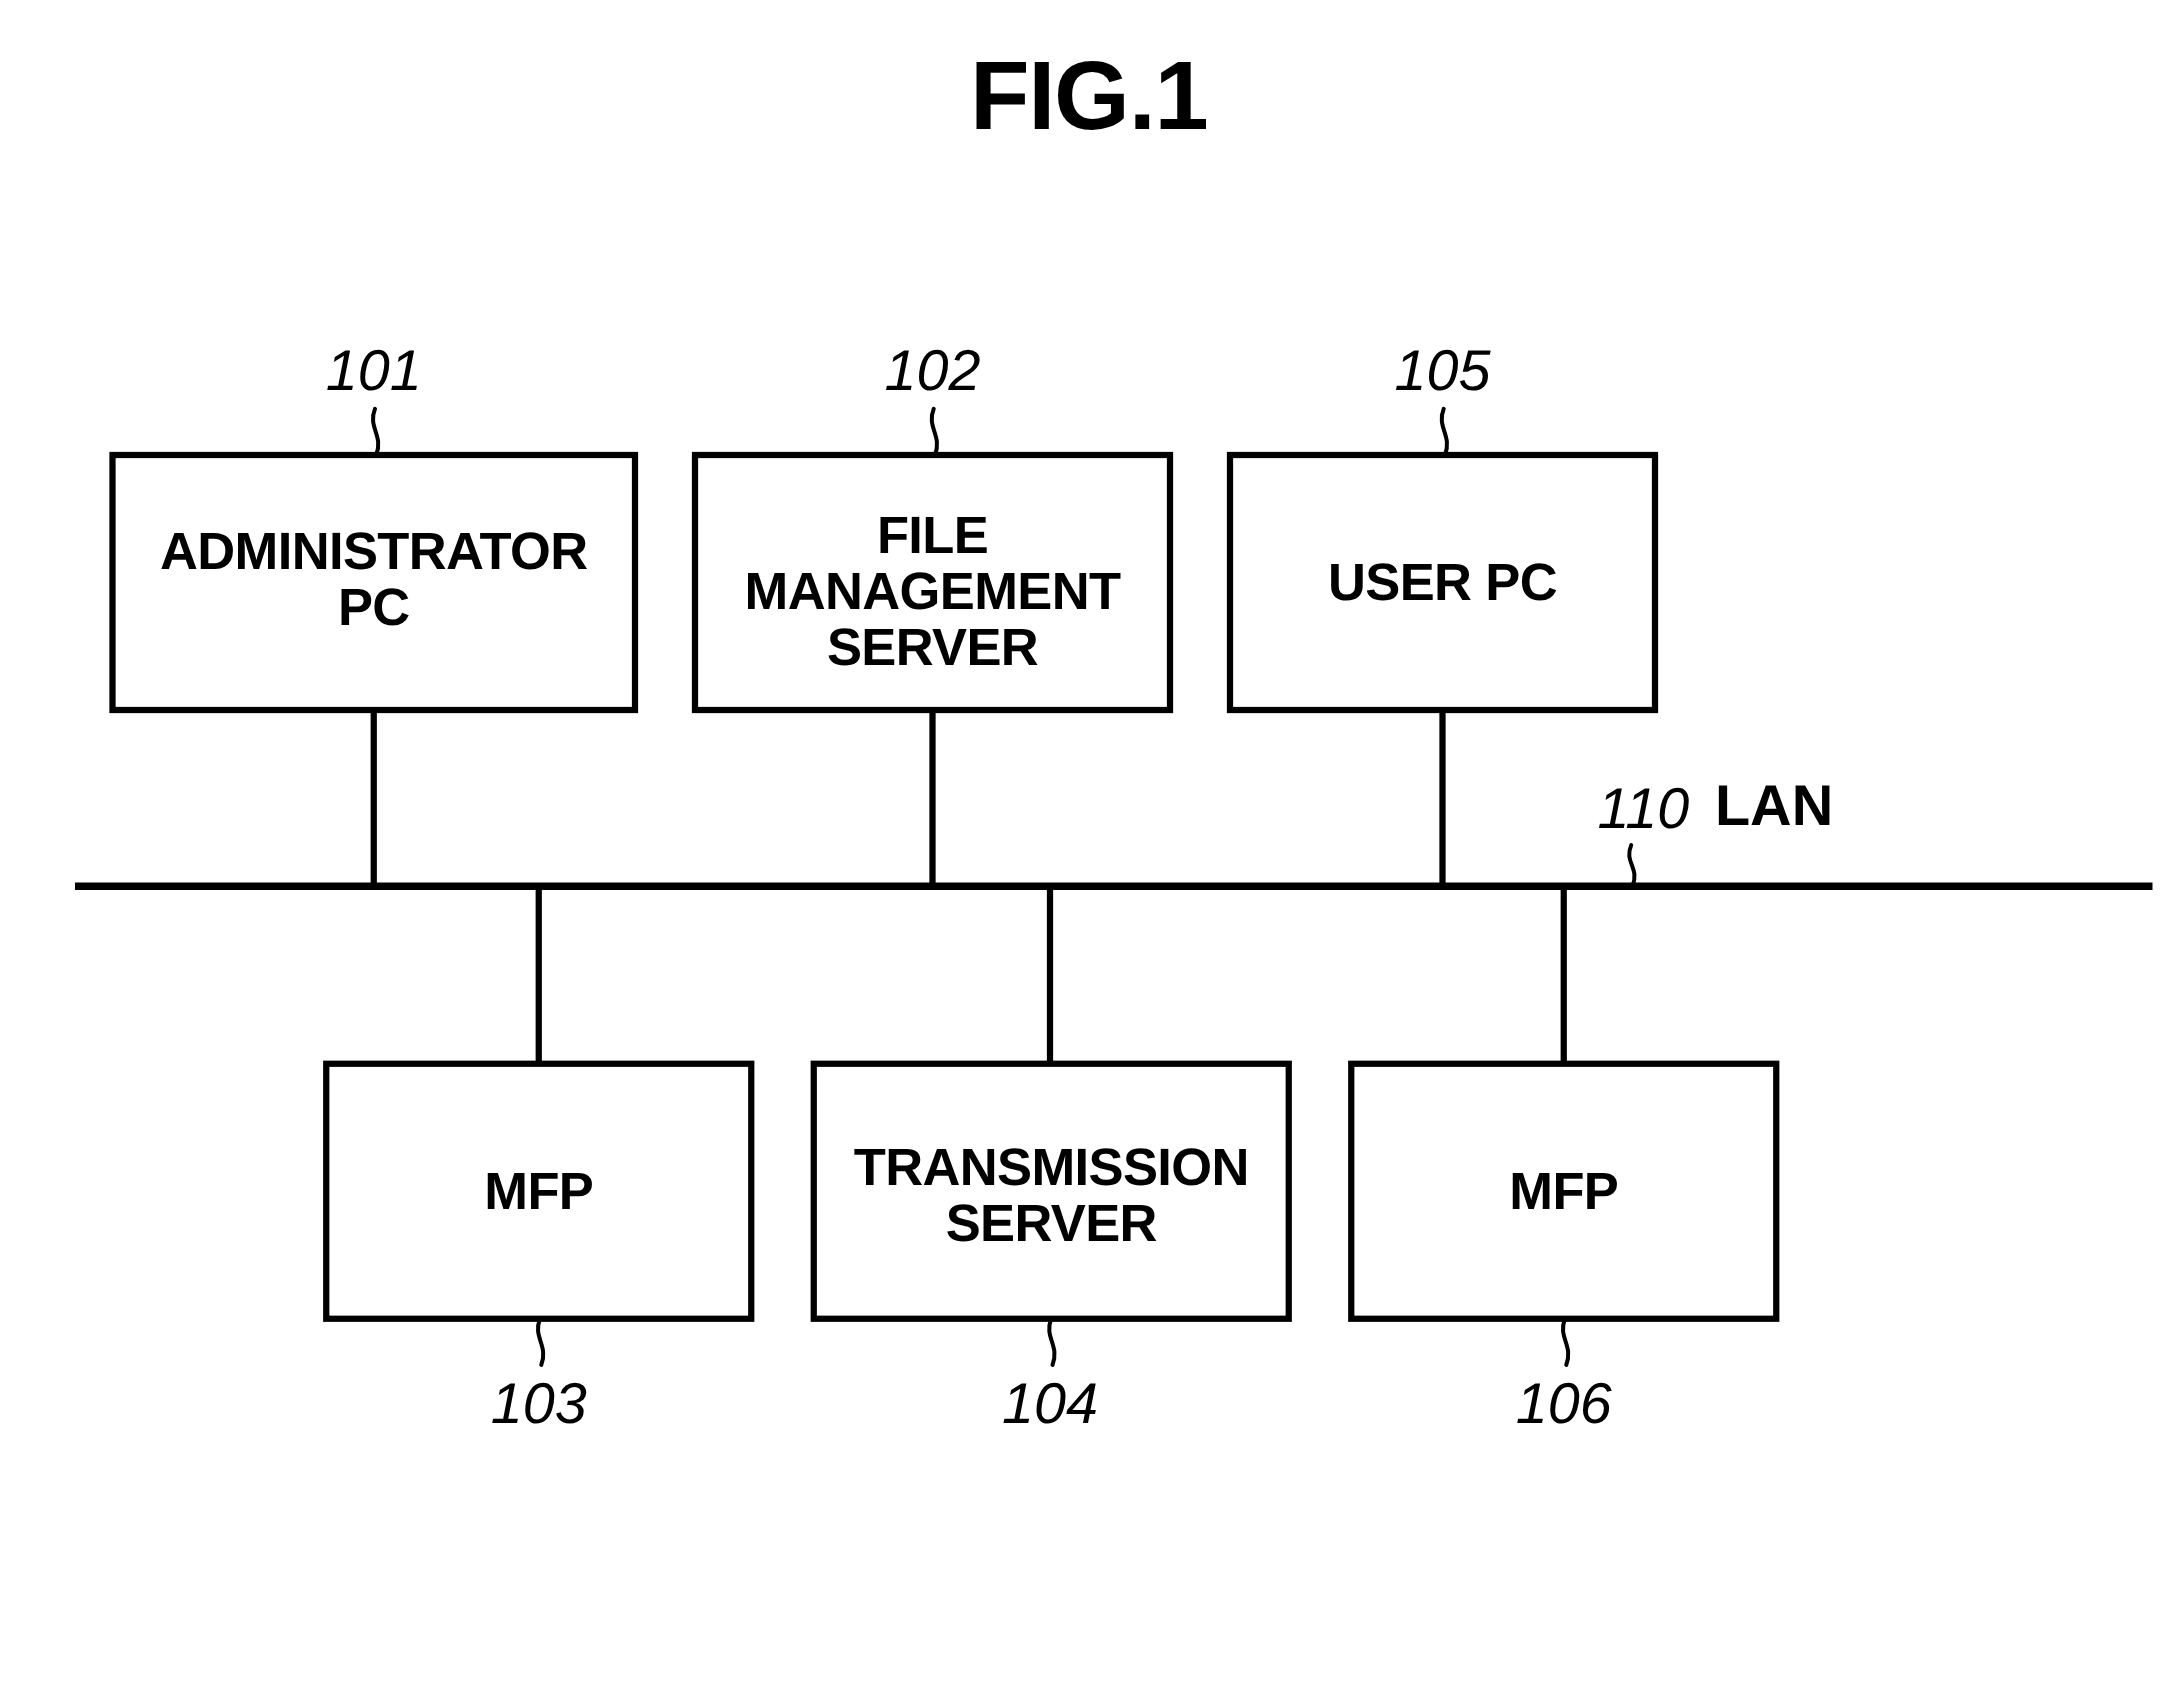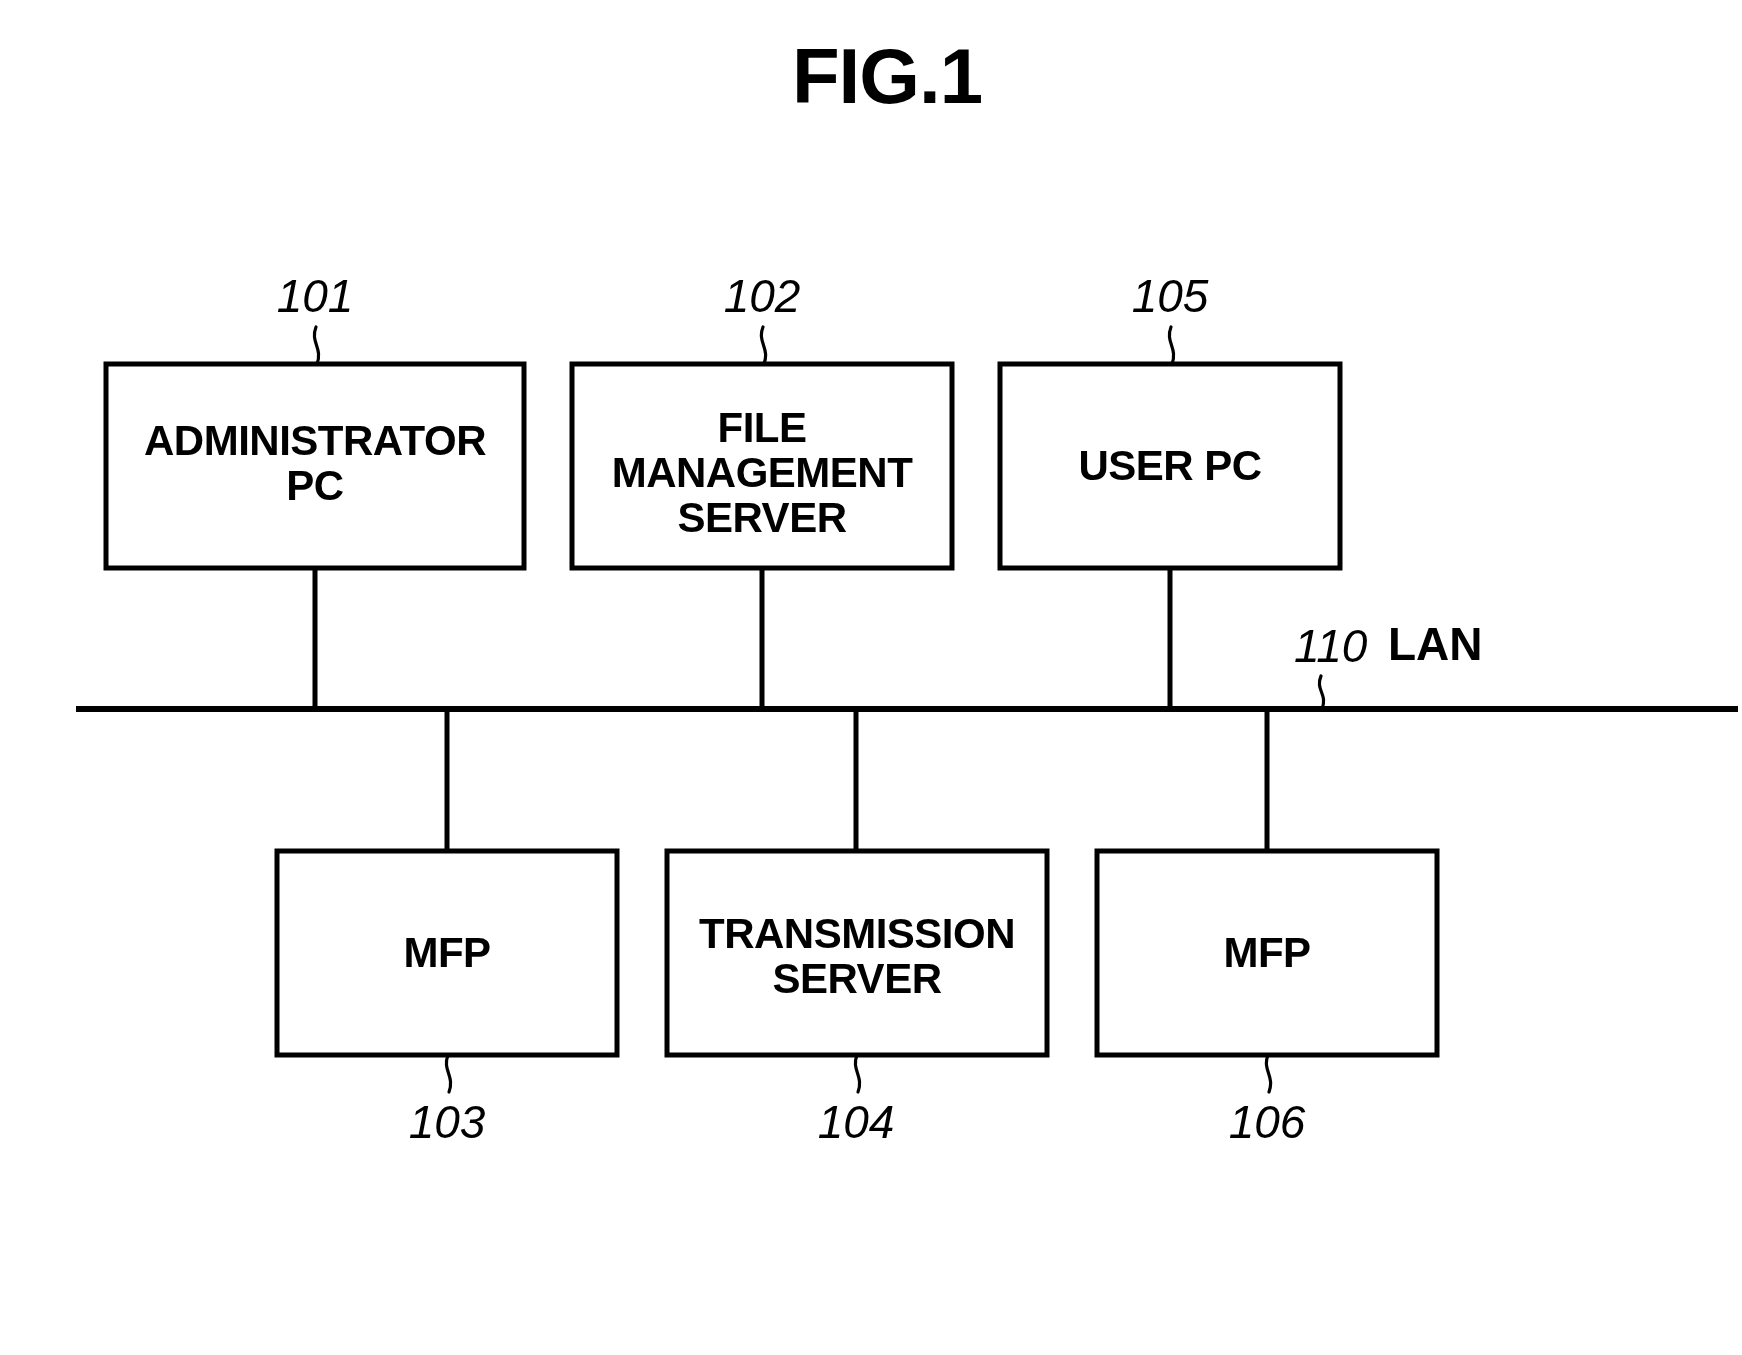--- a/index.html
+++ b/index.html
@@ -11,21 +11,20 @@
     width: 1742px;
     height: 1355px;
     font-family: "Liberation Sans", sans-serif;
     overflow: hidden;
   }
   #figure-root {
     position: relative;
     width: 1598px;
     height: 1355px;
     background: #ffffff;
-    margin-left: 16px;
   }
   svg.diagram {
     display: block;
     width: 1742px;
     height: 1355px;
   }
   .box-rect {
     fill: #ffffff;
     stroke: #000000;
     stroke-width: 5;

